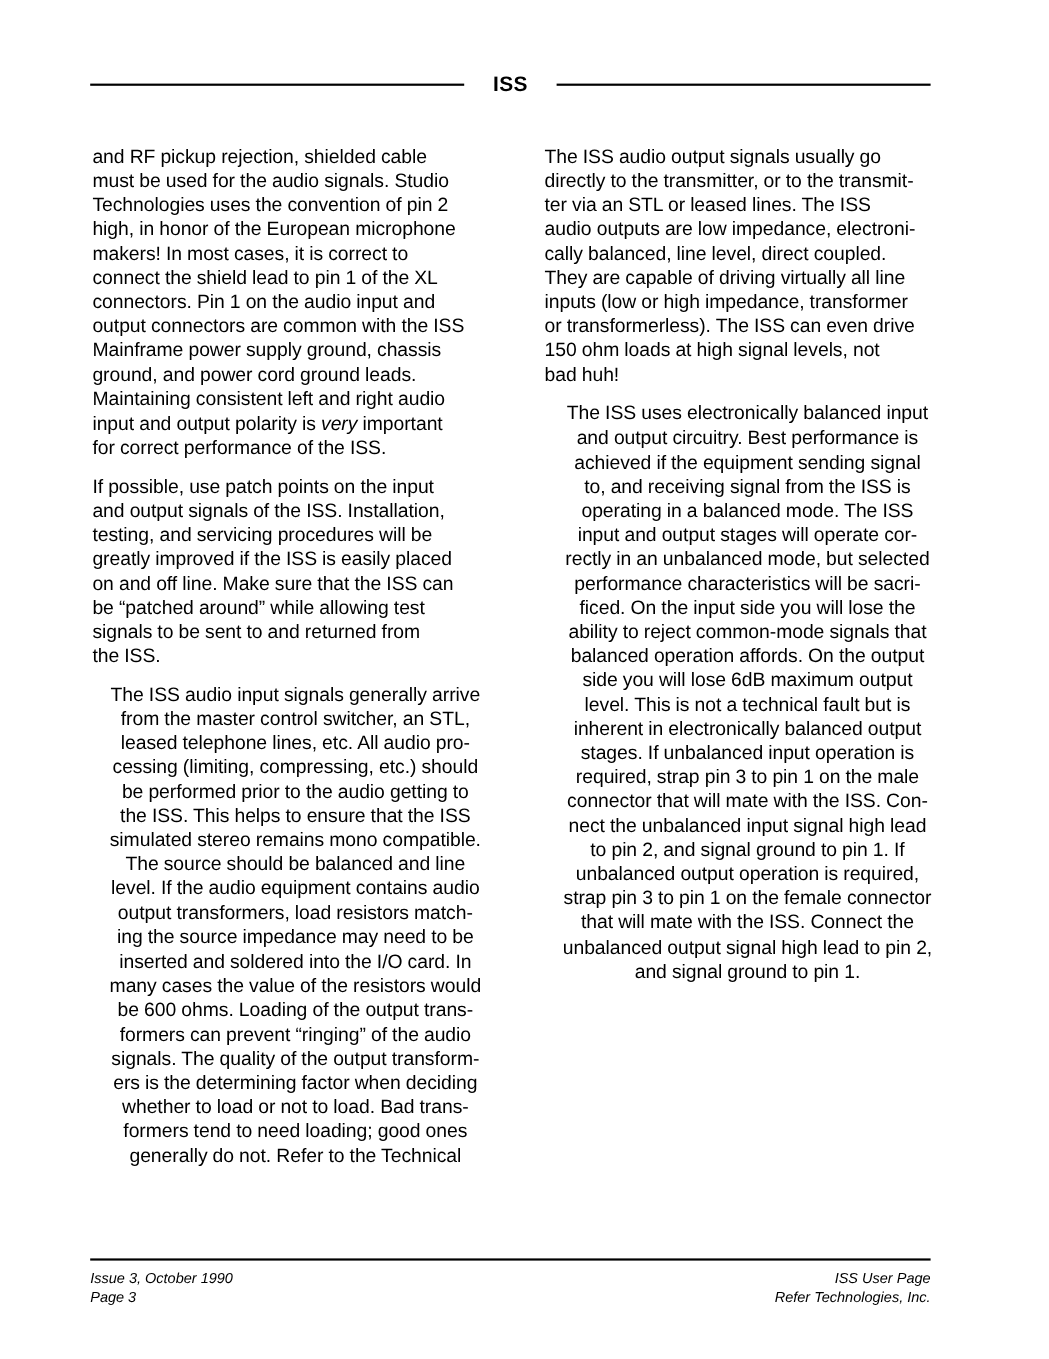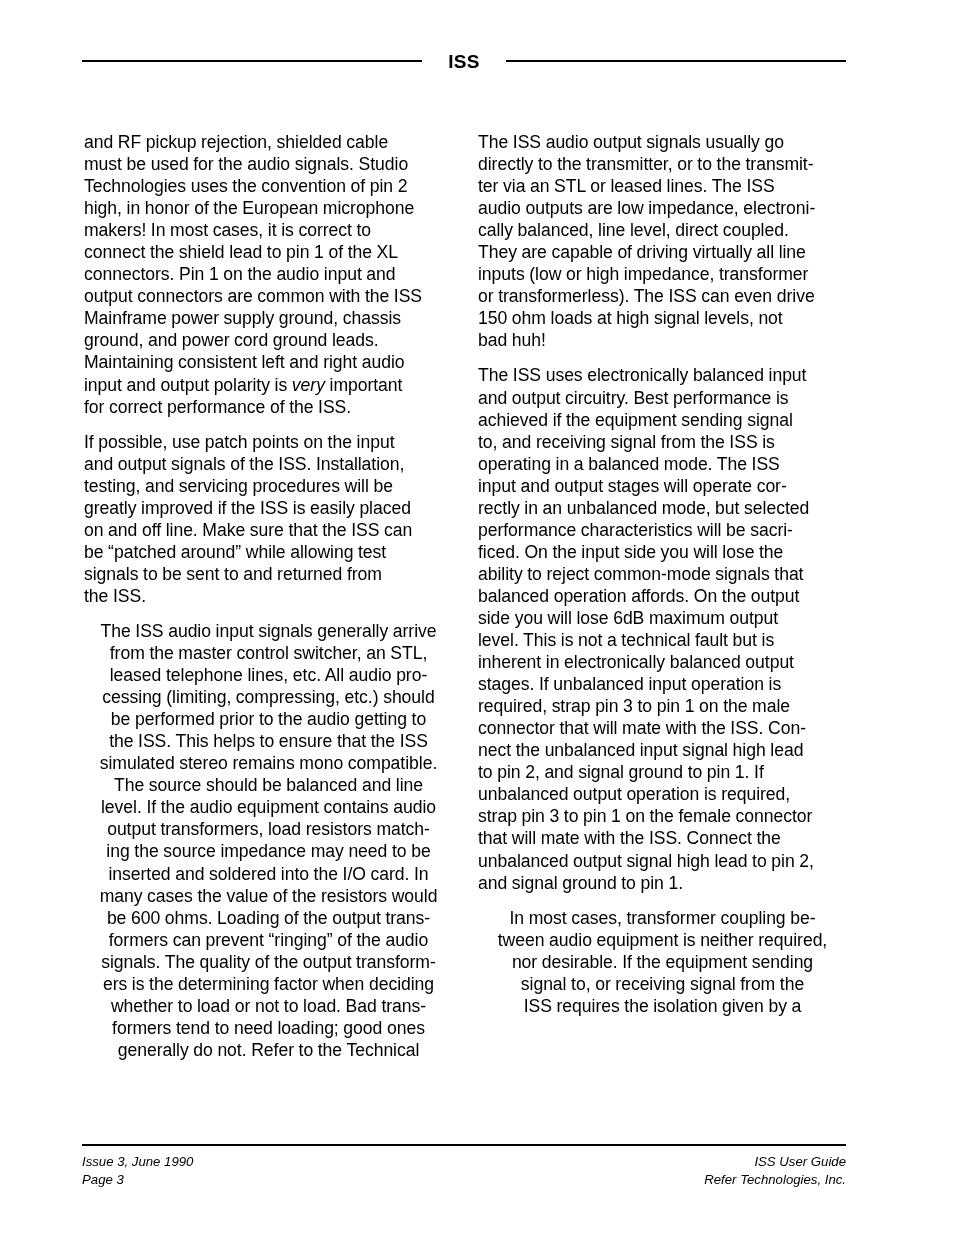--- a/index.html
+++ b/index.html
@@ -18,21 +18,21 @@
 
   .page {
     position: absolute;
     inset: 0;
   }
 
   
   .header {
     position: absolute;
     left: 82px;
-    top: 44px;
+    top: 60px;
     width: 764px;
     height: 34px;
     display: flex;
     align-items: center;
     justify-content: flex-end;
     gap: 0;
   }
   .header-rule {
     flex: 1 1 auto;
     height: 2px;
@@ -48,21 +48,21 @@
   }
 
   
   .columns {
     position: absolute;
     left: 84px;
     top: 131px;
     width: 763px;
     height: 960px;
     display: flex;
-    gap: 25px;
+    gap: 42px;
   }
   .col {
     width: 369px;
     flex: 0 0 369px;
   }
   .col p {
     margin: 0 0 13px 0;
     font-size: 17.6px;
     line-height: 22.05px;
     text-align: left;
@@ -124,32 +124,31 @@
 
     <div class="col">
       <p>and RF pickup rejection, shielded cable<br>must be used for the audio signals. Studio<br>Technologies uses the convention of pin 2<br>high, in honor of the European microphone<br>makers! In most cases, it is correct to<br>connect the shield lead to pin 1 of the XL<br>connectors. Pin 1 on the audio input and<br>output connectors are common with the ISS<br>Mainframe power supply ground, chassis<br>ground, and power cord ground leads.<br>Maintaining consistent left and right audio<br>input and output polarity is <em>very</em> important<br>for correct performance of the ISS.</p>
       <p>If possible, use patch points on the input<br>and output signals of the ISS. Installation,<br>testing, and servicing procedures will be<br>greatly improved if the ISS is easily placed<br>on and off line. Make sure that the ISS can<br>be “patched around” while allowing test<br>signals to be sent to and returned from<br>the ISS.</p>
       <p>The ISS audio input signals generally arrive<br>from the master control switcher, an STL,<br>leased telephone lines, etc. All audio pro-<br>cessing (limiting, compressing, etc.) should<br>be performed prior to the audio getting to<br>the ISS. This helps to ensure that the ISS<br>simulated stereo remains mono compatible.<br>The source should be balanced and line<br>level. If the audio equipment contains audio<br>output transformers, load resistors match-<br>ing the source impedance may need to be<br>inserted and soldered into the I/O card. In<br>many cases the value of the resistors would<br>be 600 ohms. Loading of the output trans-<br>formers can prevent “ringing” of the audio<br>signals. The quality of the output transform-<br>ers is the determining factor when deciding<br>whether to load or not to load. Bad trans-<br>formers tend to need loading; good ones<br>generally do not. Refer to the Technical</p>
     </div>
 
     <div class="col">
       <p>The ISS audio output signals usually go<br>directly to the transmitter, or to the transmit-<br>ter via an STL or leased lines. The ISS<br>audio outputs are low impedance, electroni-<br>cally balanced, line level, direct coupled.<br>They are capable of driving virtually all line<br>inputs (low or high impedance, transformer<br>or transformerless). The ISS can even drive<br>150 ohm loads at high signal levels, not<br>bad huh!</p>
       <p>The ISS uses electronically balanced input<br>and output circuitry. Best performance is<br>achieved if the equipment sending signal<br>to, and receiving signal from the ISS is<br>operating in a balanced mode. The ISS<br>input and output stages will operate cor-<br>rectly in an unbalanced mode, but selected<br>performance characteristics will be sacri-<br>ficed. On the input side you will lose the<br>ability to reject common-mode signals that<br>balanced operation affords. On the output<br>side you will lose 6dB maximum output<br>level. This is not a technical fault but is<br>inherent in electronically balanced output<br>stages. If unbalanced input operation is<br>required, strap pin 3 to pin 1 on the male<br>connector that will mate with the ISS. Con-<br>nect the unbalanced input signal high lead<br>to pin 2, and signal ground to pin 1. If<br>unbalanced output operation is required,<br>strap pin 3 to pin 1 on the female connector<br>that will mate with the ISS. Connect the<br>unbalanced output signal high lead to pin 2,<br>and signal ground to pin 1.</p>
-      <p>In most cases, transformer coupling be-<br>tween audio equipment is neither required,<br>nor desirable. If the equipment sending<br>signal to, or receiving signal from the<br>ISS requires the isolation given by a</p>
     </div>
 
   </div>
 
   <div class="footer">
     <div class="footer-rule"></div>
     <div class="footer-content">
       <div class="footer-left">
-        <span class="footer-line">Issue 3, June 1990</span>
+        <span class="footer-line">Issue 3, October 1990</span>
         <span class="footer-line">Page 3</span>
       </div>
       <div class="footer-right">
-        <span class="footer-line">ISS User Guide</span>
+        <span class="footer-line">ISS User Page</span>
         <span class="footer-line">Refer Technologies, Inc.</span>
       </div>
     </div>
   </div>
 
 </div>
 
 </body></html>

